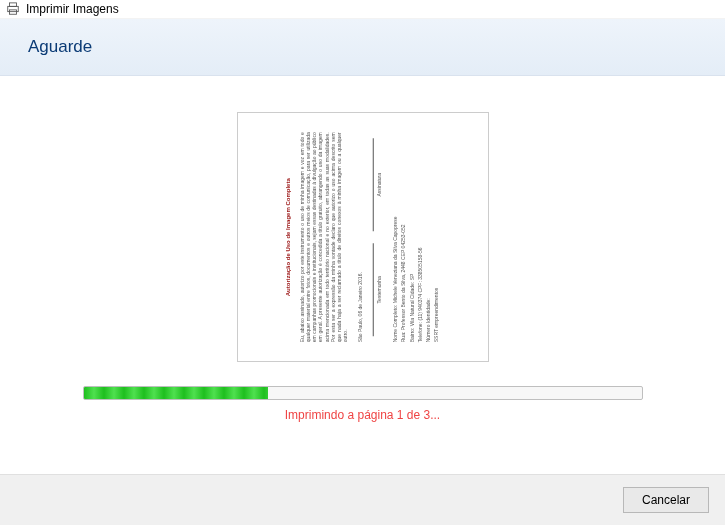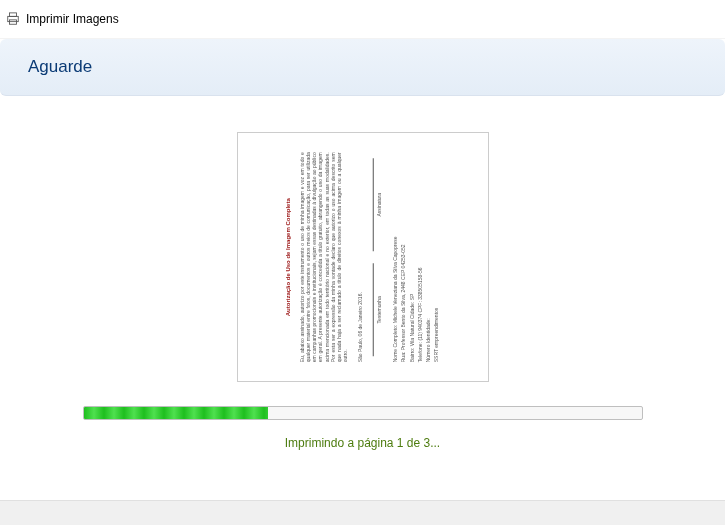--- a/index.html
+++ b/index.html
@@ -10,35 +10,34 @@
     width: 725px;
     height: 525px;
     overflow: hidden;
     display: flex;
     flex-direction: column;
   }
   .titlebar {
     display: flex;
     align-items: center;
     gap: 6px;
-    padding: 12px 6px;
+    padding: 2px 6px;
     background: #fff;
     border-bottom: 1px solid #f3f3f3;
   }
   .titlebar .icon {
     width: 14px; height: 14px;
     display: inline-flex; align-items: center; justify-content: center;
   }
   .header {
     background: linear-gradient(#eef4fb, #e4edf7);
     padding: 18px 28px;
     color: #0a3a75;
     font-size: 17px;
     border-bottom: 1px solid #d9e2ee;
-    border-radius: 6px;
   }
   .content {
     flex: 1;
     background: #fff;
     display: flex;
     flex-direction: column;
     align-items: center;
     justify-content: flex-start;
     padding-top: 36px;
   }
@@ -106,23 +105,23 @@
     height: 100%;
     width: 33%;
     background: repeating-linear-gradient(
       90deg,
       #1fbf1f 0px,
       #4fe04f 10px,
       #1fbf1f 20px
     );
   }
   .status {
-    margin-top: 16px;
+    margin-top: 8px;
     font-size: 12px;
-    color: #4d7c0f;
+    color: #ef4444;
   }
   .footer {
     background: #f0f0f0;
     border-top: 1px solid #e0e0e0;
     padding: 12px 16px;
     display: flex;
     justify-content: flex-end;
     gap: 10px;
   }
   .btn {
@@ -189,13 +188,14 @@
 
   <div class="progress-wrap">
     <div class="progress-fill"></div>
   </div>
 
   <div class="status">Imprimindo a página 1 de 3...</div>
 
 </div>
 
 <div class="footer">
+  <button class="btn">Cancelar</button>
 </div>
 
 </body></html>

